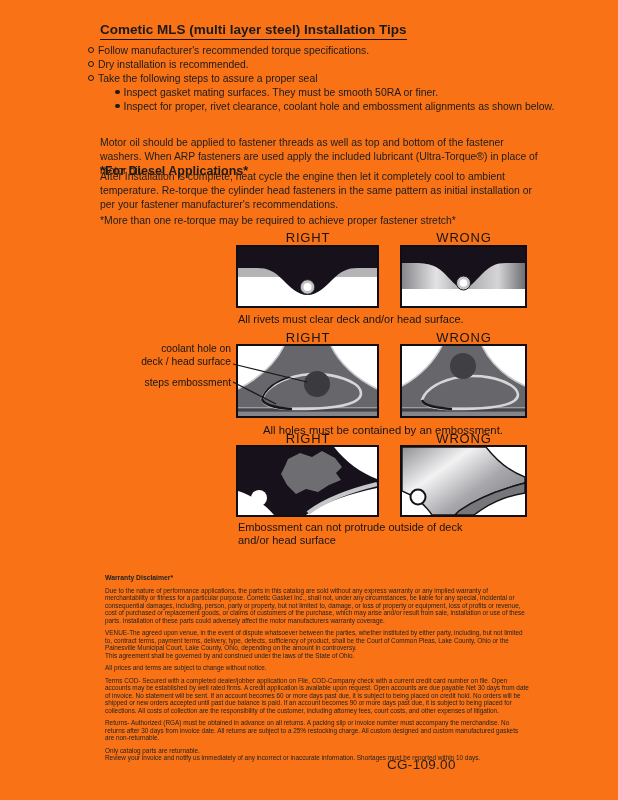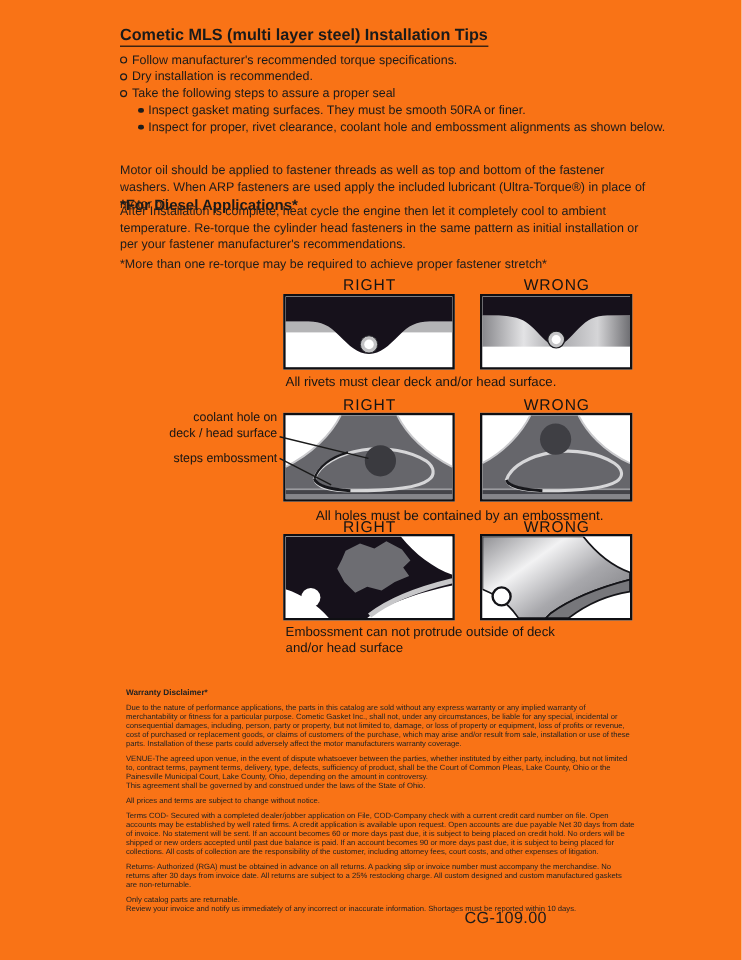--- a/index.html
+++ b/index.html
@@ -1,21 +1,21 @@
 <!DOCTYPE html>
 <html><head>
 <meta charset="utf-8">
 <style>
   html,body{margin:0;padding:0;background:#fff;}
   .page{position:relative;width:618px;height:800px;background:#f97316;overflow:hidden;
         font-family:"Liberation Sans","DejaVu Sans",sans-serif;color:#1a1a1a;}
   .abs{position:absolute;}
   .title{font-size:13.5px;font-weight:bold;border-bottom:1.6px solid #111;padding-bottom:2px;display:inline-block;}
   .body-text{font-size:10.4px;line-height:14px;color:#1c1c1c;}
-  .bullet-row{position:absolute;left:100px;height:14px;display:flex;align-items:center;}
+  .bullet-row{position:absolute;left:88px;height:14px;display:flex;align-items:center;}
   .bullet-row.sub{left:115px;}
   .b-hollow{width:4px;height:4px;border:1px solid #1c1c1c;border-radius:50%;margin-right:4px;flex:0 0 auto;}
   .b-solid{width:4.5px;height:4.5px;background:#1c1c1c;border-radius:50%;margin-right:4px;flex:0 0 auto;}
   .bullet-text{font-size:10.4px;white-space:nowrap;}
   .section-head{font-size:12.5px;font-weight:bold;}
   .rw-label{font-size:13px;letter-spacing:0.8px;text-align:center;color:#141414;}
   .panel{position:absolute;border:2.5px solid #0f0f13;background:#fff;line-height:0;}
   .caption{font-size:11px;color:#151515;line-height:13px;}
   .diag-side-label{font-size:10.3px;line-height:12.5px;text-align:right;color:#151515;}
   .legal{font-size:6.4px;line-height:7.5px;color:#222;}

